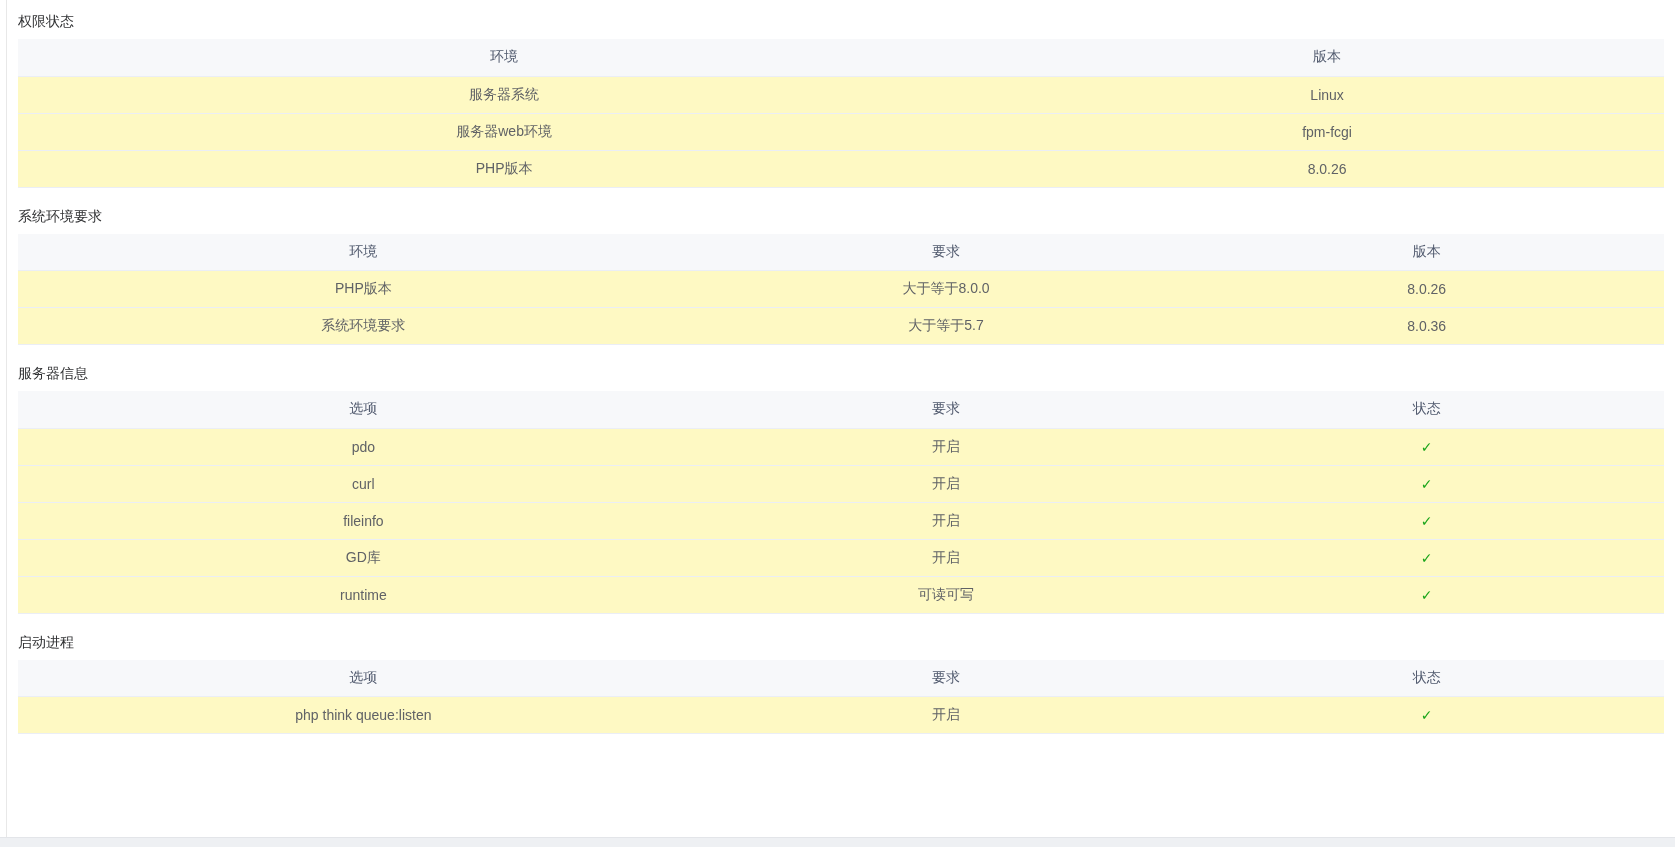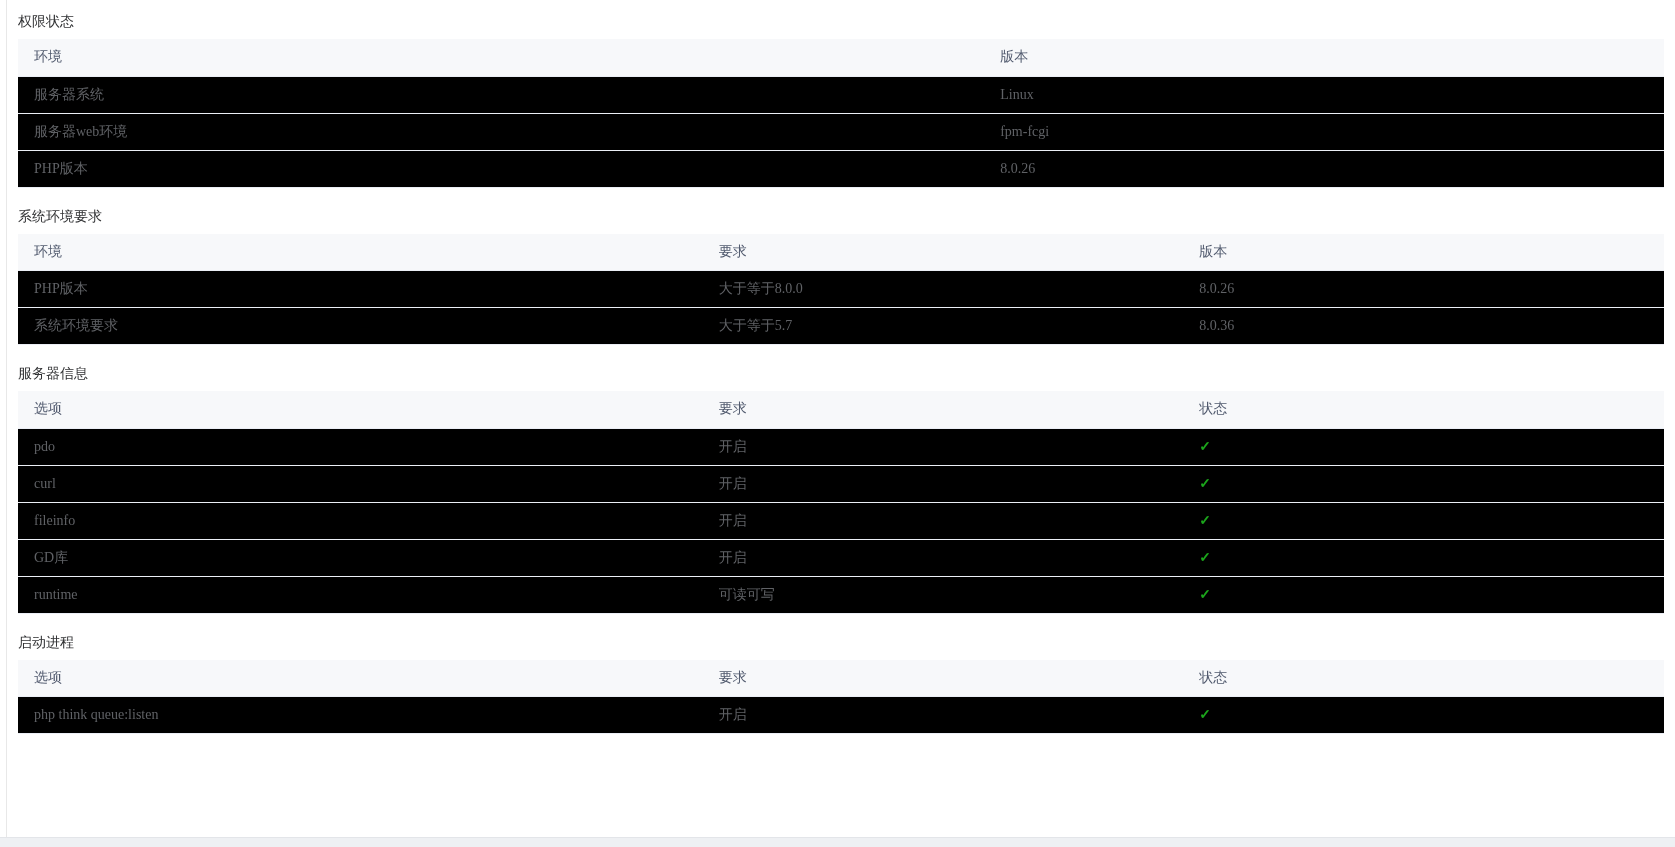--- a/index.html
+++ b/index.html
@@ -33,34 +33,33 @@
     width: 100%;
     border-collapse: collapse;
     table-layout: fixed;
   }
   table.check-table th,
   table.check-table td {
     height: 37px;
     padding: 0 10px 0 16px;
     font-size: 14px;
     font-weight: 400;
-    text-align: left;
+    text-align: center;
     vertical-align: middle;
     border-bottom: 1px solid #ebeef5;
     overflow: hidden;
     white-space: nowrap;
-    font-family: Liberation Serif, serif;
   }
   table.check-table th {
     background: #f7f8fa;
     color: #515a6e;
   }
   table.check-table td {
     color: #606266;
-    background: #000000;
+    background: #fef9c3;
   }
   .check-icon {
     color: var(--check-color, #1ba51b);
     font-size: 14px;
     font-weight: 700;
     line-height: 1;
   }
   .bottom-strip {
     position: absolute;
     left: 0; right: 0; bottom: 0;

